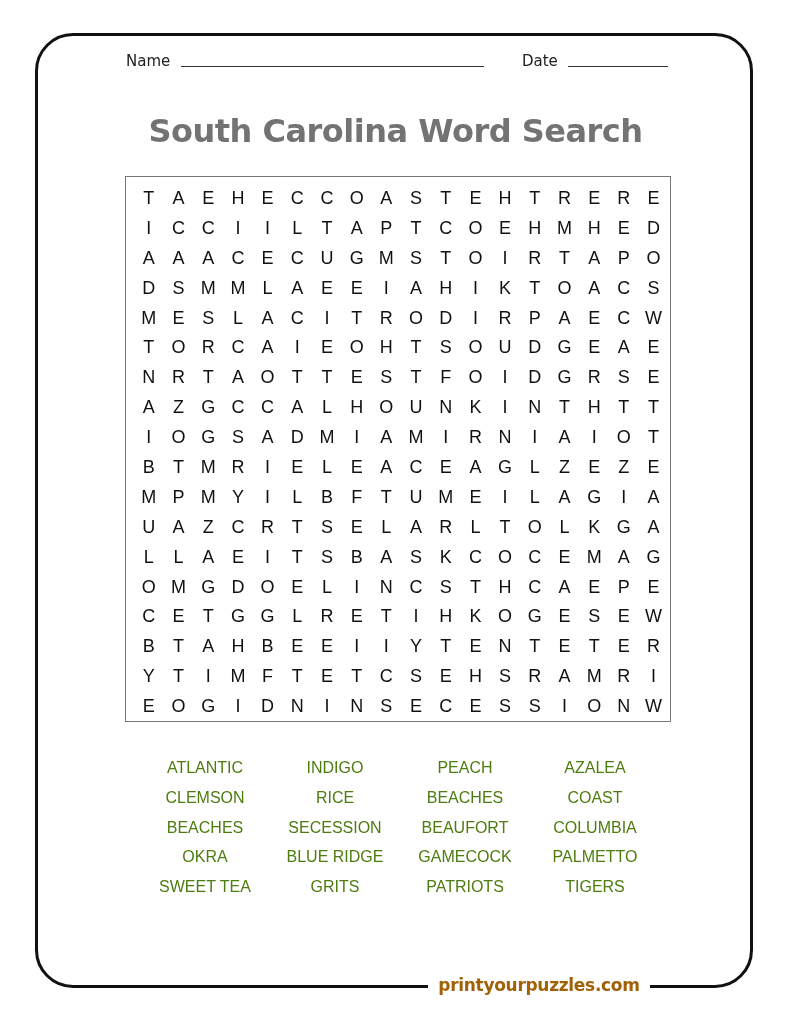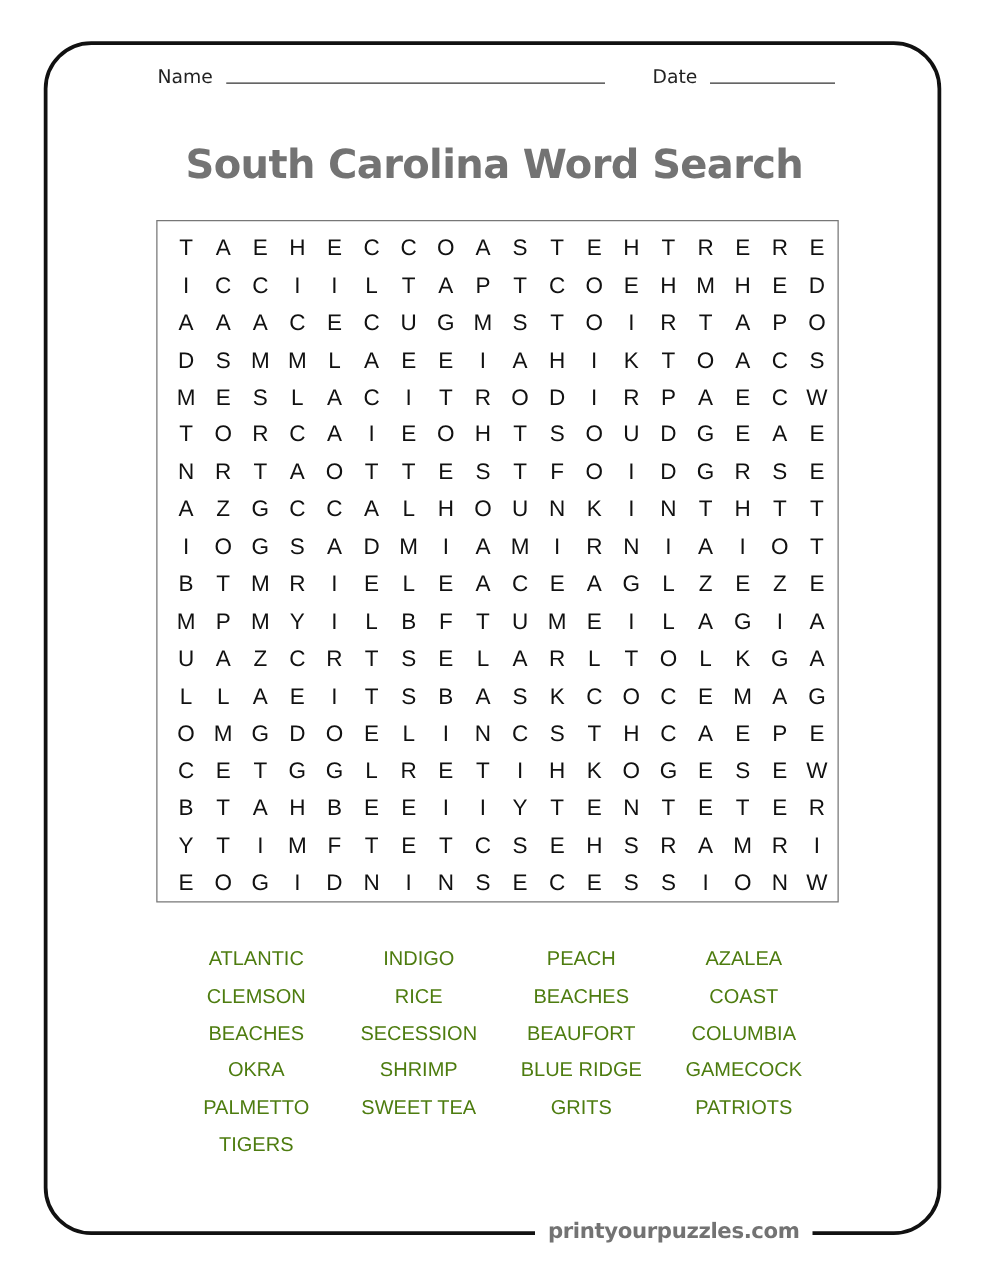--- a/index.html
+++ b/index.html
@@ -1,19 +1,19 @@
 <!DOCTYPE html>
 <html><head>
 <meta charset="utf-8">
 <style>
   html, body { margin:0; padding:0; background:#ffffff; }
   body { width:791px; height:1024px; position:relative; overflow:hidden; font-family:"Liberation Sans", sans-serif; color:#111; }
   .frame { position:absolute; left:35px; top:33px; width:718px; height:955px; border:3px solid #111; border-radius:38px; box-sizing:border-box; }
   .footer-gap { position:absolute; left:428px; top:975px; width:222px; height:26px; background:#fff; }
-  .footer-text { position:absolute; left:428px; top:975px; width:222px; text-align:center; font-family:"DejaVu Sans", sans-serif; font-weight:bold; font-size:17px; color:#737373; letter-spacing:-0.3px; }
+  .footer-text { position:absolute; left:428px; top:975px; width:222px; text-align:center; font-family:"DejaVu Sans", sans-serif; font-weight:bold; font-size:17px; color:#a16207; letter-spacing:-0.3px; }
   .name-row { position:absolute; top:52px; left:126px; font-family:"DejaVu Sans", sans-serif; font-size:15px; color:#222; }
   .name-label { position:absolute; left:0; top:0; white-space:nowrap;text-align:right; }
   .name-line { position:absolute; left:55px; top:14px; width:303px; border-bottom:1px solid #333; }
   .date-label { position:absolute; left:396px; top:0; white-space:nowrap; }
   .date-line { position:absolute; left:442px; top:14px; width:100px; border-bottom:1px solid #333; }
   .title { position:absolute; top:112px; left:0; width:791px; text-align:center; font-family:"DejaVu Sans", sans-serif; font-weight:bold; font-size:32px; color:#737373; letter-spacing:-0.5px; }
   .grid { position:absolute; left:125px; top:176px; width:546px; height:546px; border:1.5px solid #777; box-sizing:border-box; }
   .grid-inner { position:absolute; left:8px; top:7px; display:grid; grid-template-columns:repeat(18, 29.7px); grid-auto-rows:29.9px; }
   .cell { text-align:center; font-family:"Liberation Sans", sans-serif; font-size:18px; line-height:29.9px; color:#111; }
   .words { position:absolute; top:757px; left:140px; width:520px; display:grid; grid-template-columns:repeat(4, 130px); grid-auto-rows:29.8px; }
@@ -371,21 +371,20 @@
     <div class="word">AZALEA</div>
     <div class="word">CLEMSON</div>
     <div class="word">RICE</div>
     <div class="word">BEACHES</div>
     <div class="word">COAST</div>
     <div class="word">BEACHES</div>
     <div class="word">SECESSION</div>
     <div class="word">BEAUFORT</div>
     <div class="word">COLUMBIA</div>
     <div class="word">OKRA</div>
-    <div class="word">SHRIMP</div>
     <div class="word">BLUE RIDGE</div>
     <div class="word">GAMECOCK</div>
     <div class="word">PALMETTO</div>
     <div class="word">SWEET TEA</div>
     <div class="word">GRITS</div>
     <div class="word">PATRIOTS</div>
     <div class="word">TIGERS</div>
   </div>
 
 </body></html>

